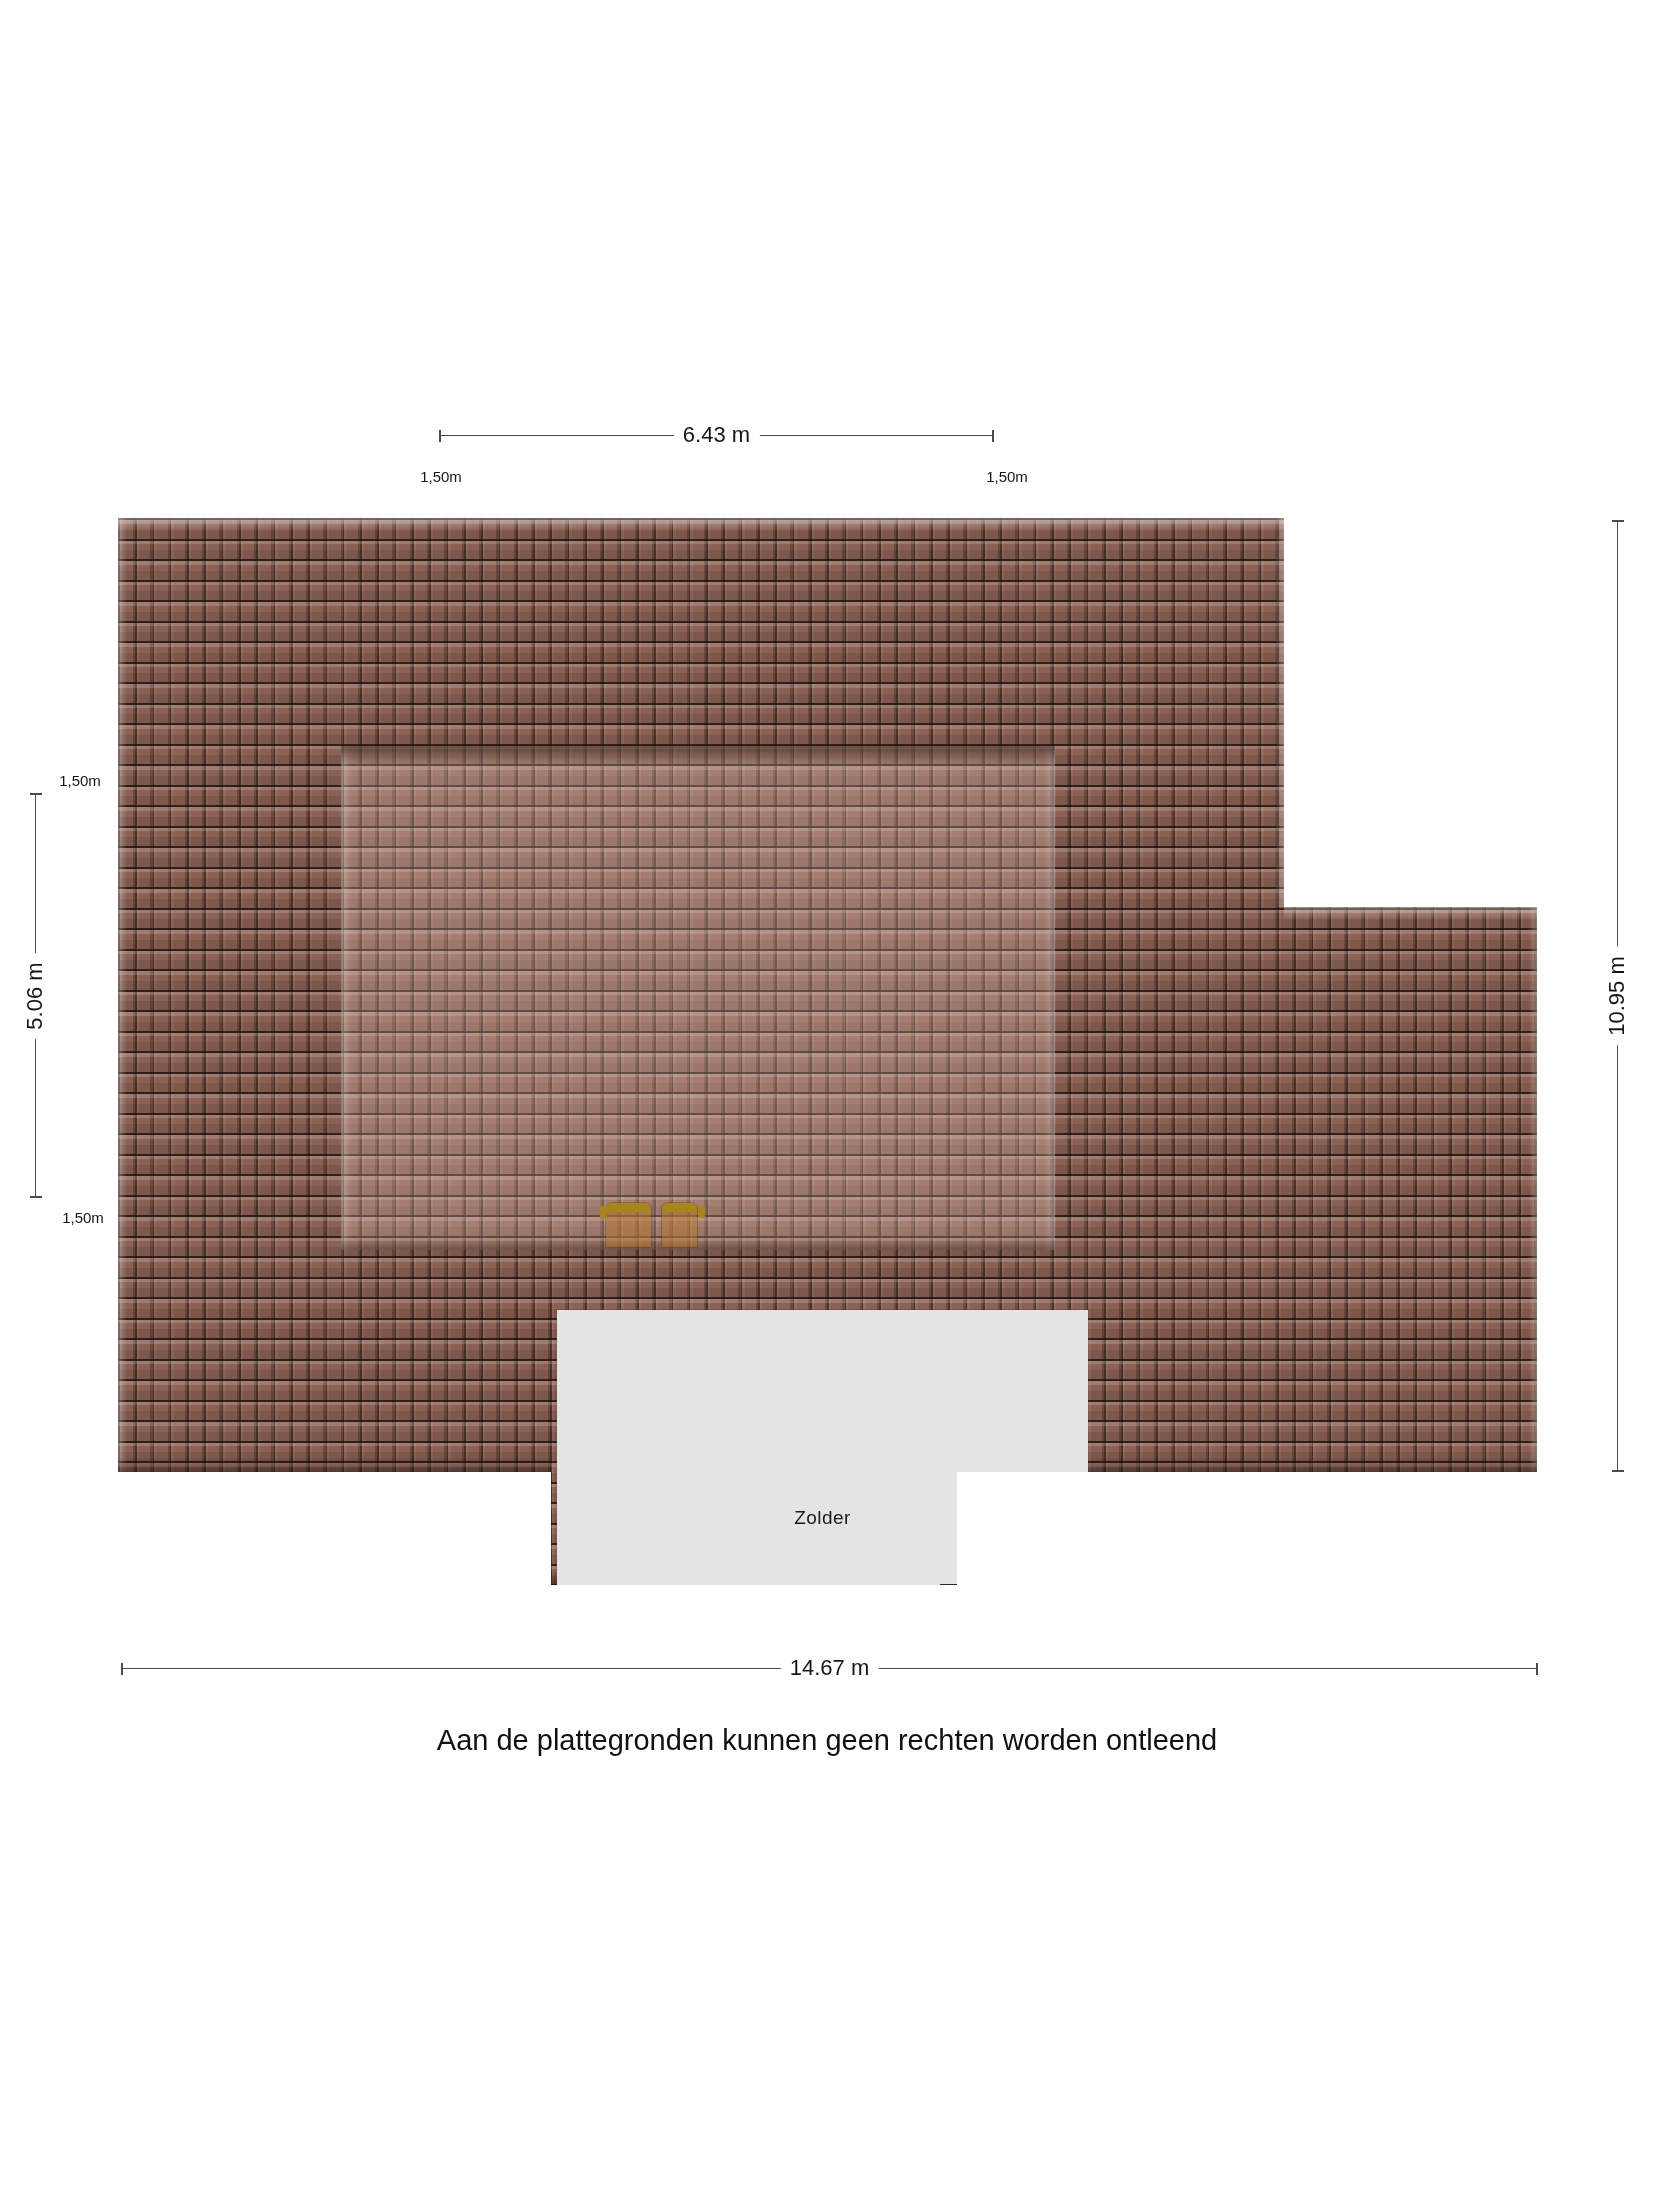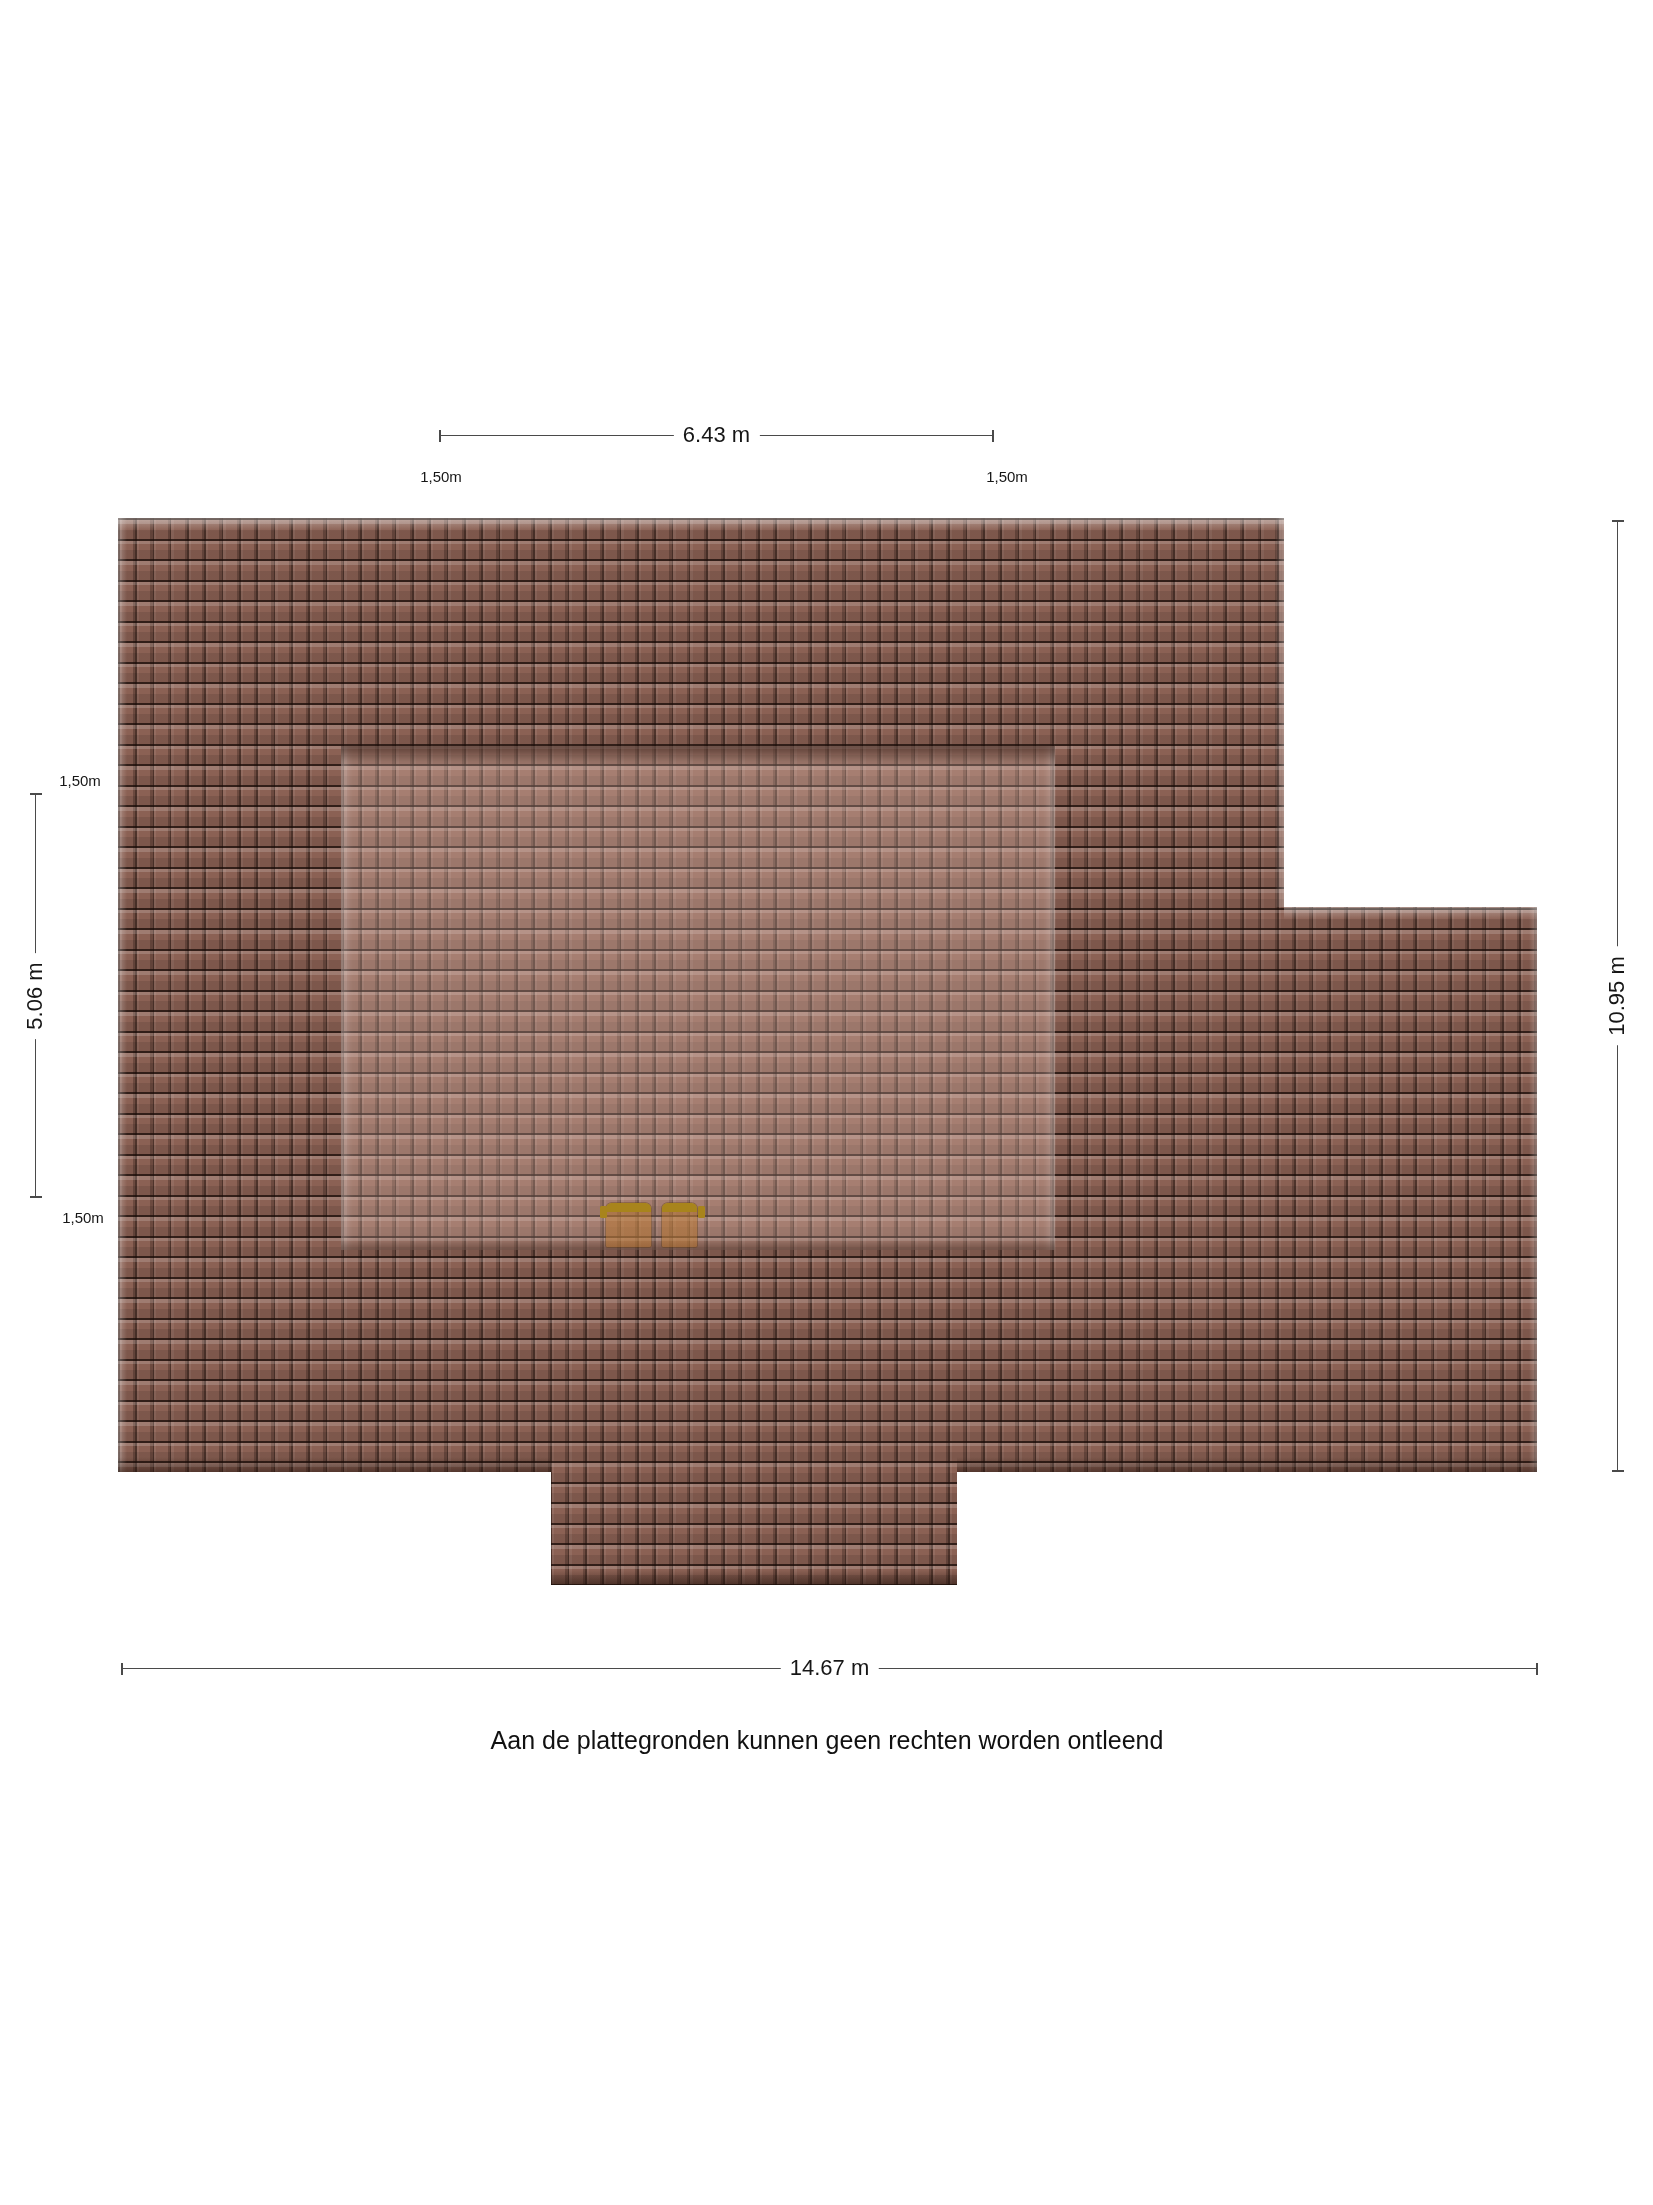--- a/index.html
+++ b/index.html
@@ -87,40 +87,60 @@
   }
   .dim-label-h{left:50%;top:-0.8px;transform:translate(-50%,-50%);}
   .dim-label-v{left:-0.8px;top:50%;transform:translate(-50%,-50%) rotate(-90deg);padding:0 9.5px;}
   .sub-label{
     position:absolute;font-size:15px;color:#161616;white-space:nowrap;
     transform:translate(-50%,-50%);
   }
   
   .footer{
     position:absolute;left:0;right:0;top:1725px;text-align:center;
-    font-size:25px;line-height:30px;color:#111111;
+    font-size:29px;line-height:30px;color:#111111;
   }
 </style>
 </head>
 <body>
 
 <div class="canvas">
 
   <div class="roof">
     <div class="edge ridge-top-main"></div>
     <div class="edge ridge-top-ext"></div>
     <div class="edge edge-left"></div>
     <div class="edge edge-right-upper"></div>
     <div class="edge edge-right-ext"></div>
     <div class="edge eave-bl"></div>
     <div class="edge eave-br"></div>
     <div class="edge eave-prot"></div>
 
     <div class="dormer"></div>
 
+    <div class="room">
+      <div class="room-label">Zolder</div>
+
+      <svg class="stairs" viewBox="0 0 142 95">
+        <rect x="3" y="13" width="124" height="69" fill="#dedede" stroke="#333" stroke-width="2" stroke-dasharray="9 6"></rect>
+        <line x1="6" y1="16" x2="124" y2="79" stroke="#333" stroke-width="2" stroke-dasharray="9 6"></line>
+        <line x1="124" y1="16" x2="6" y2="79" stroke="#333" stroke-width="2" stroke-dasharray="9 6"></line>
+        <rect x="0.75" y="0.75" width="140.5" height="10.5" fill="#ffffff" stroke="#222" stroke-width="1.5"></rect>
+        <rect x="0.75" y="83.75" width="140.5" height="10.5" fill="#ffffff" stroke="#222" stroke-width="1.5"></rect>
+        <rect x="128.75" y="11.75" width="12.5" height="71.5" fill="#ffffff" stroke="#222" stroke-width="1.5"></rect>
+      </svg>
+
+      <svg class="door" viewBox="0 0 64 66">
+        <path d="M 26 3 C 6 14, 6 52, 26 63 Z" fill="#fdfdfd" stroke="#777" stroke-width="1.5"></path>
+        <rect x="26" y="2" width="32" height="62" fill="#fcfcfc" stroke="#888" stroke-width="1.5"></rect>
+        <circle cx="42" cy="16" r="9" fill="none" stroke="#9a9a9a" stroke-width="1.5" stroke-dasharray="4 3"></circle>
+        <circle cx="41" cy="34" r="7" fill="none" stroke="#9a9a9a" stroke-width="1.5" stroke-dasharray="4 3"></circle>
+        <circle cx="44" cy="52" r="10" fill="none" stroke="#9a9a9a" stroke-width="1.5" stroke-dasharray="4 3"></circle>
+      </svg>
+    </div>
   </div>
 
   <div class="bench bench-left"></div>
   <div class="bench bench-right"></div>
   <div class="bench-tab tab-l"></div>
   <div class="bench-tab tab-r"></div>
 
   <div class="dimline-h" style="left:439px;top:435px;width:555px;">
     <span class="tick tick-v" style="left:0;"></span>
     <span class="tick tick-v" style="right:0;"></span>

